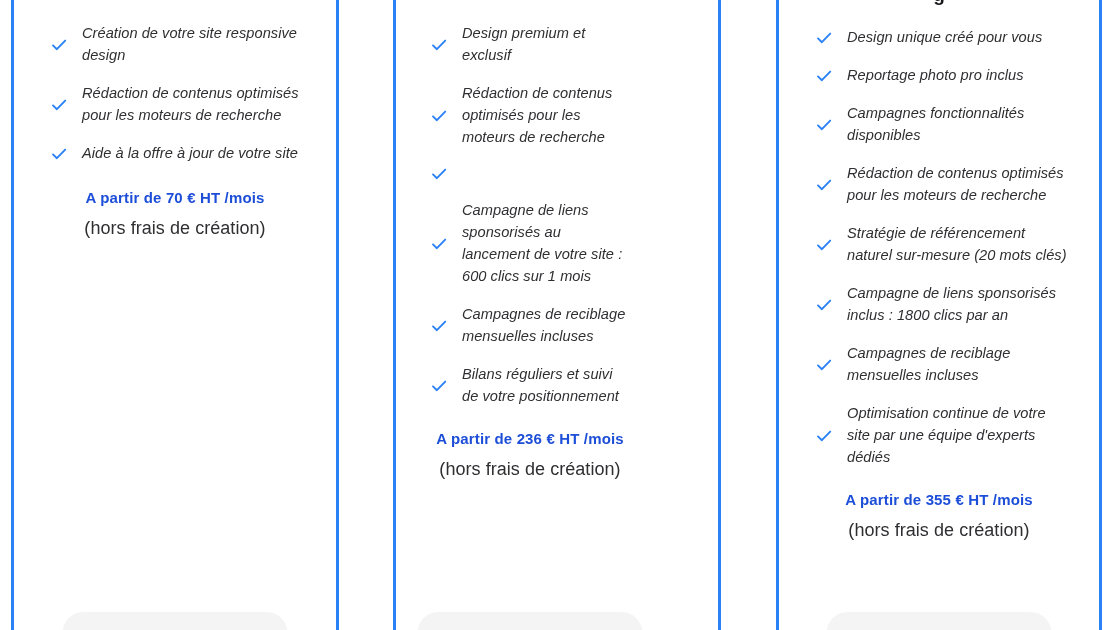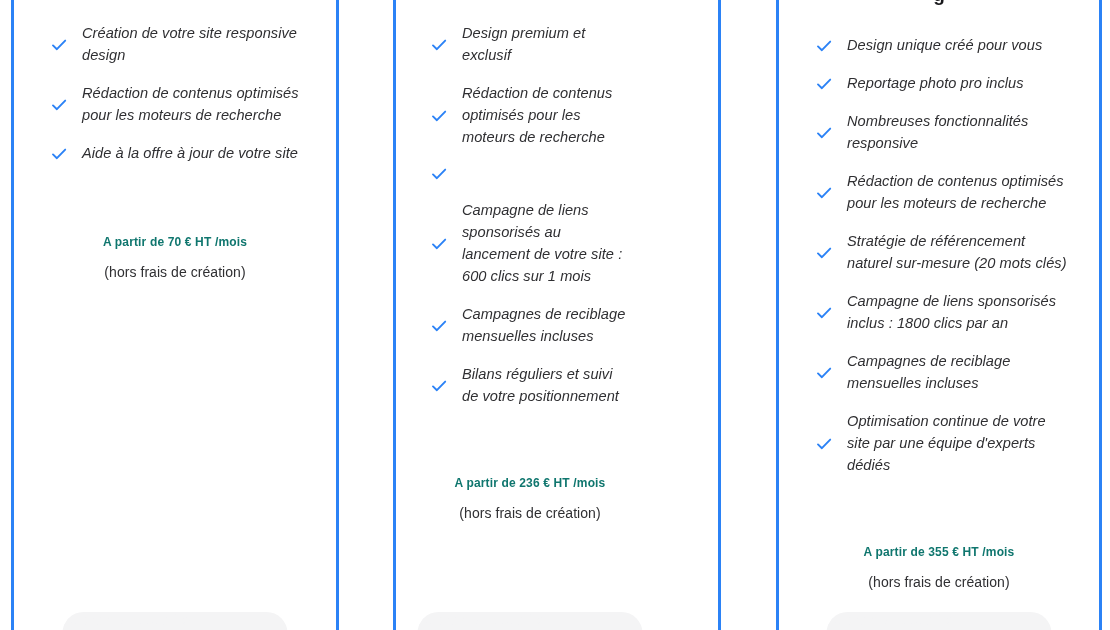--- a/index.html
+++ b/index.html
@@ -65,21 +65,21 @@
   }
 
   
   .feature-list {
     list-style: none;
     margin: 0;
     padding: 0;
   }
   .plan-1 .feature-list { padding: 22px 30px 0 36px; }
   .plan-2 .feature-list { padding: 22px 32px 0 34px; }
-  .plan-3 .feature-list { padding: 34px 30px 0 36px; }
+  .plan-3 .feature-list { padding: 26px 30px 0 36px; }
 
   .feature-item {
     display: flex;
     align-items: center;
     margin-bottom: 16px;
     font-style: italic;
   }
   .check-icon {
     flex: 0 0 auto;
     width: 18px;
@@ -96,29 +96,28 @@
     letter-spacing: .05px;
   }
 
   
   .price-block {
     text-align: center;
     padding: 6px 18px 0 18px;
   }
   .plan-1 .price-block { padding-top: 8px; }
   .price-main {
-    font-size: 12px;
+    font-size: 15px;
     font-weight: 700;
-    color: #0f766e;
+    color: #1d4ed8;
     letter-spacing: .15px;
     line-height: 20px;
-    margin-top: 44px;
   }
   .price-sub {
-    font-size: 14px;
+    font-size: 18px;
     font-weight: 400;
     color: #2f2f32;
     line-height: 20px;
     margin-top: 10px;
     letter-spacing: .05px;
   }
 
   
   .cta-stub {
     position: absolute;
@@ -255,21 +254,21 @@
             </svg>
         </span>
         <span class="feature-text">Reportage photo pro inclus</span>
       </li>
       <li class="feature-item">
         <span class="check-icon">
           <svg width="18" height="18" viewBox="0 0 18 18" fill="none">
               <path d="M3 9.4 L6.9 13.2 L15.2 4.6" stroke="#2b82f6" stroke-width="1.9" stroke-linecap="round" stroke-linejoin="round"></path>
             </svg>
         </span>
-        <span class="feature-text">Nombreuses fonctionnalités responsive</span>
+        <span class="feature-text">Campagnes fonctionnalités disponibles</span>
       </li>
       <li class="feature-item">
         <span class="check-icon">
           <svg width="18" height="18" viewBox="0 0 18 18" fill="none">
               <path d="M3 9.4 L6.9 13.2 L15.2 4.6" stroke="#2b82f6" stroke-width="1.9" stroke-linecap="round" stroke-linejoin="round"></path>
             </svg>
         </span>
         <span class="feature-text">Rédaction de contenus optimisés pour les moteurs de recherche</span>
       </li>
       <li class="feature-item">

